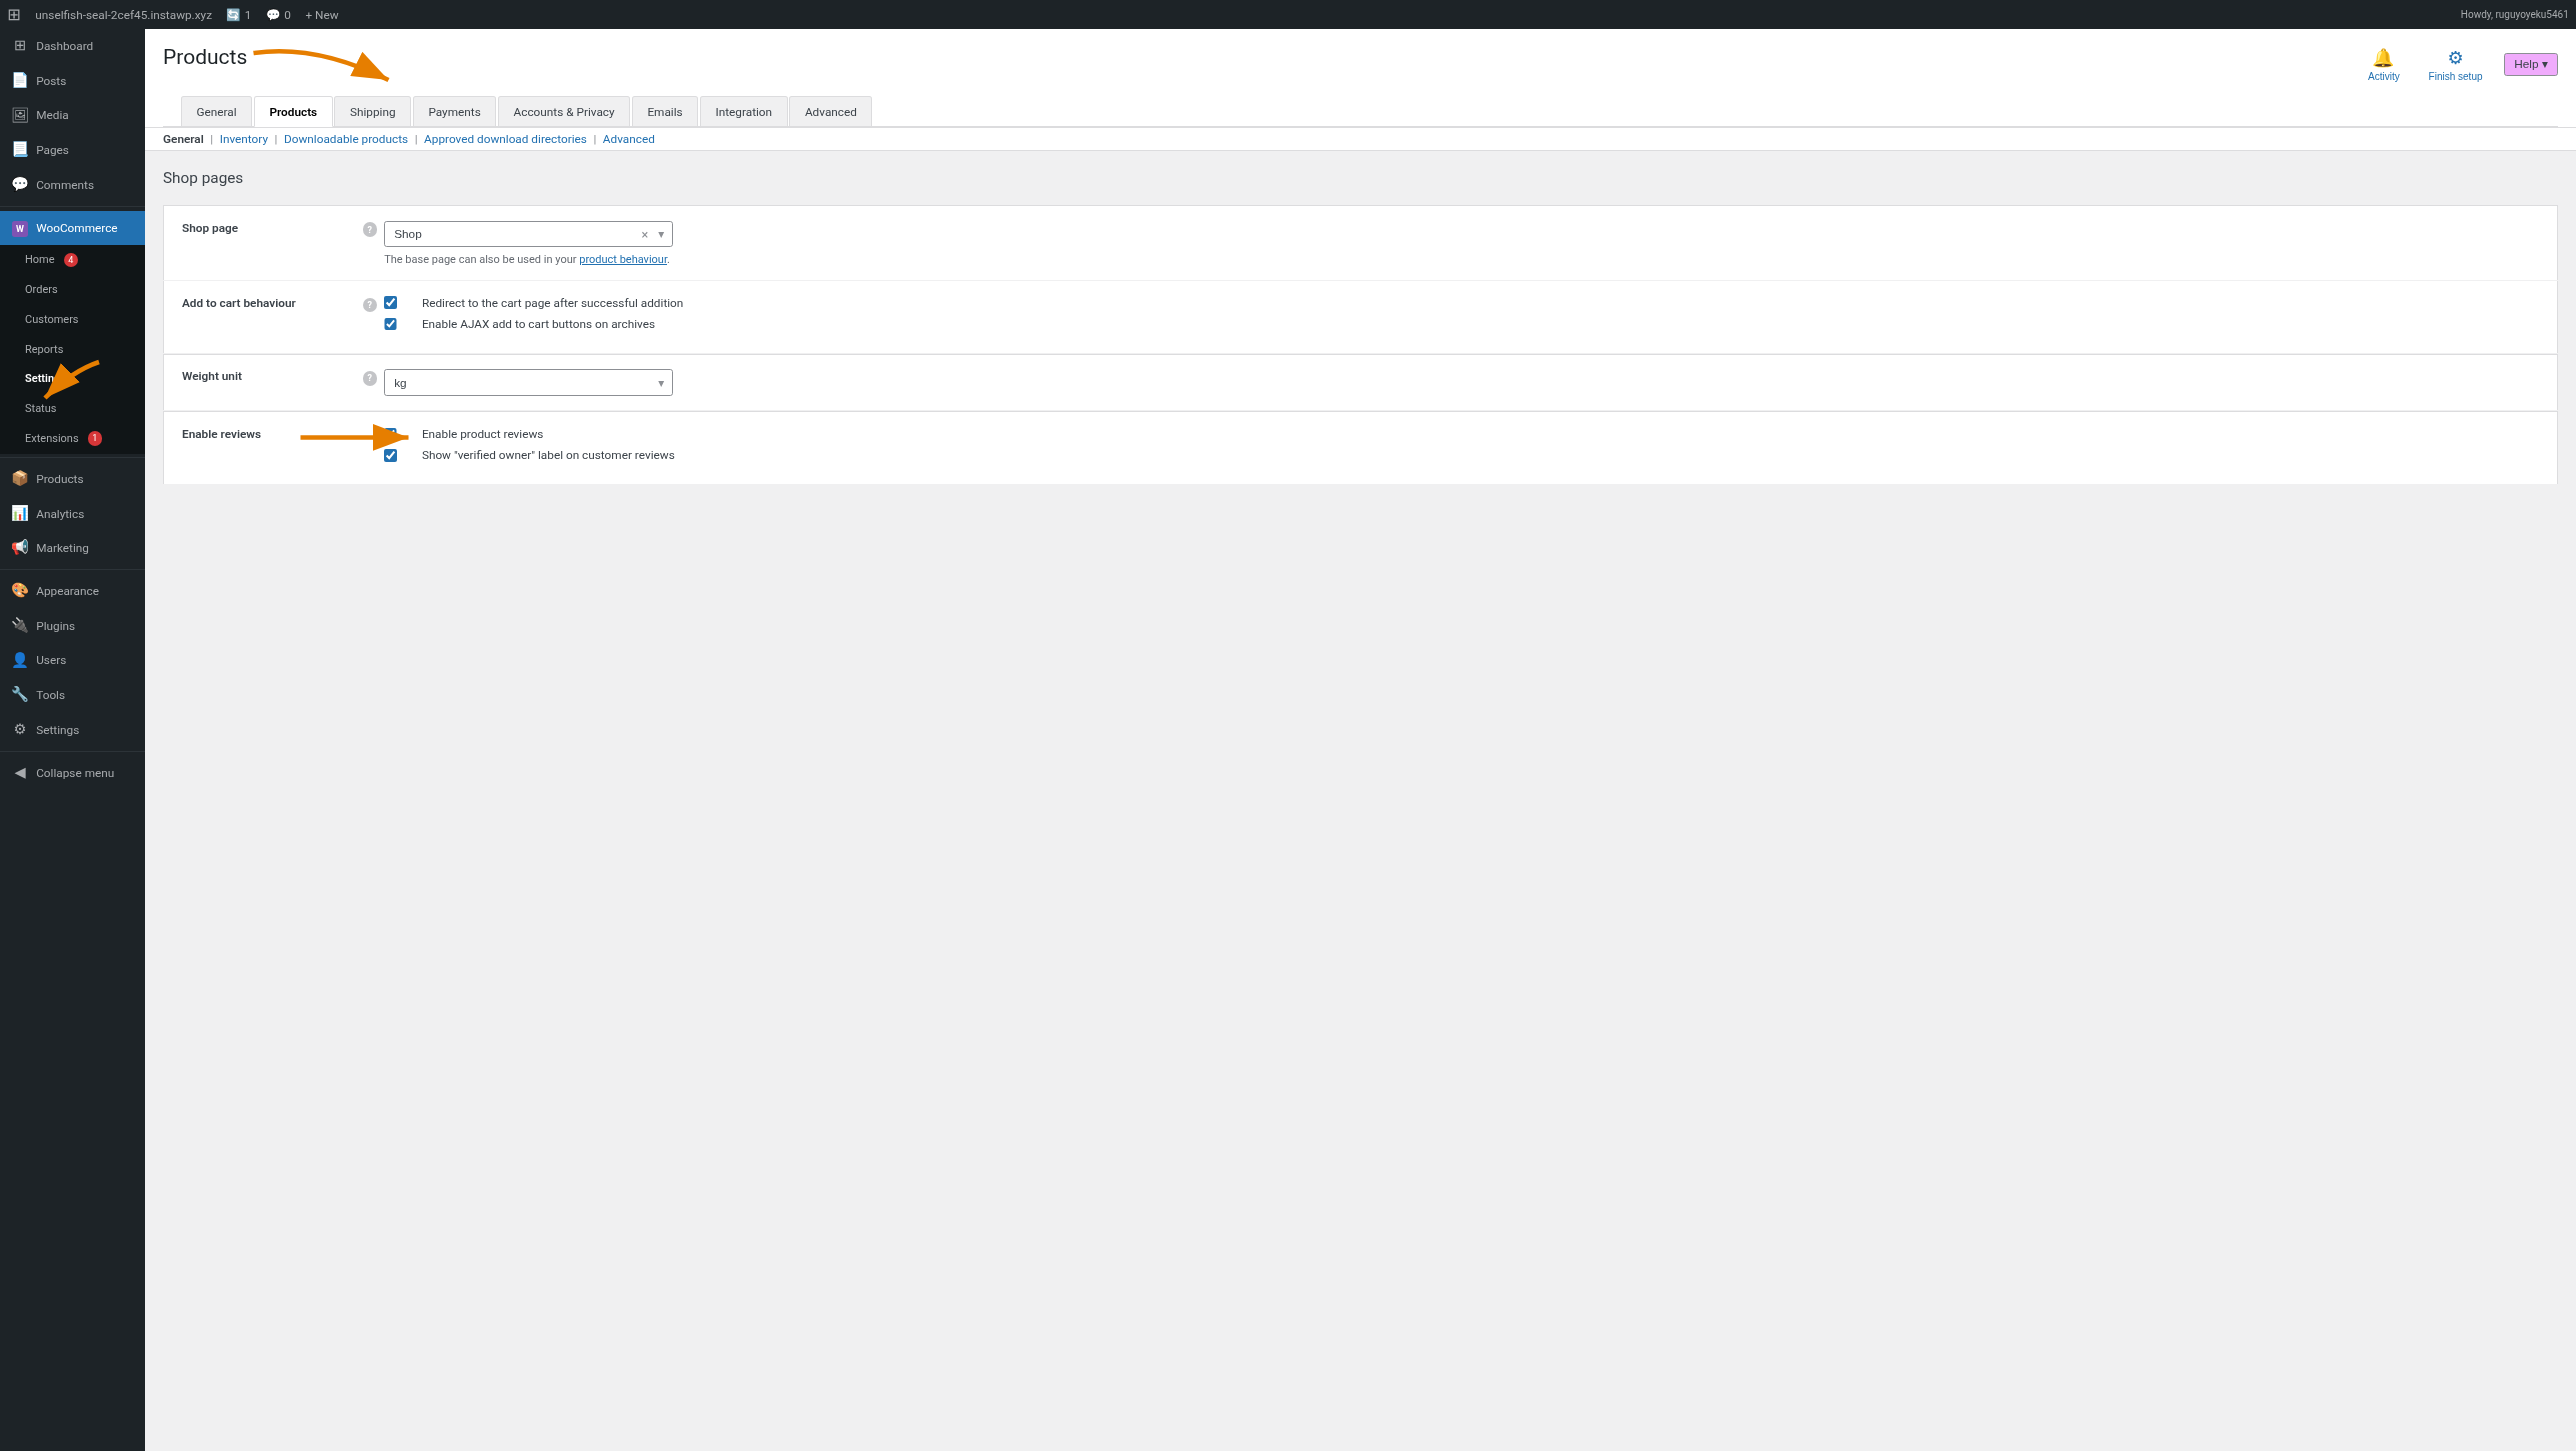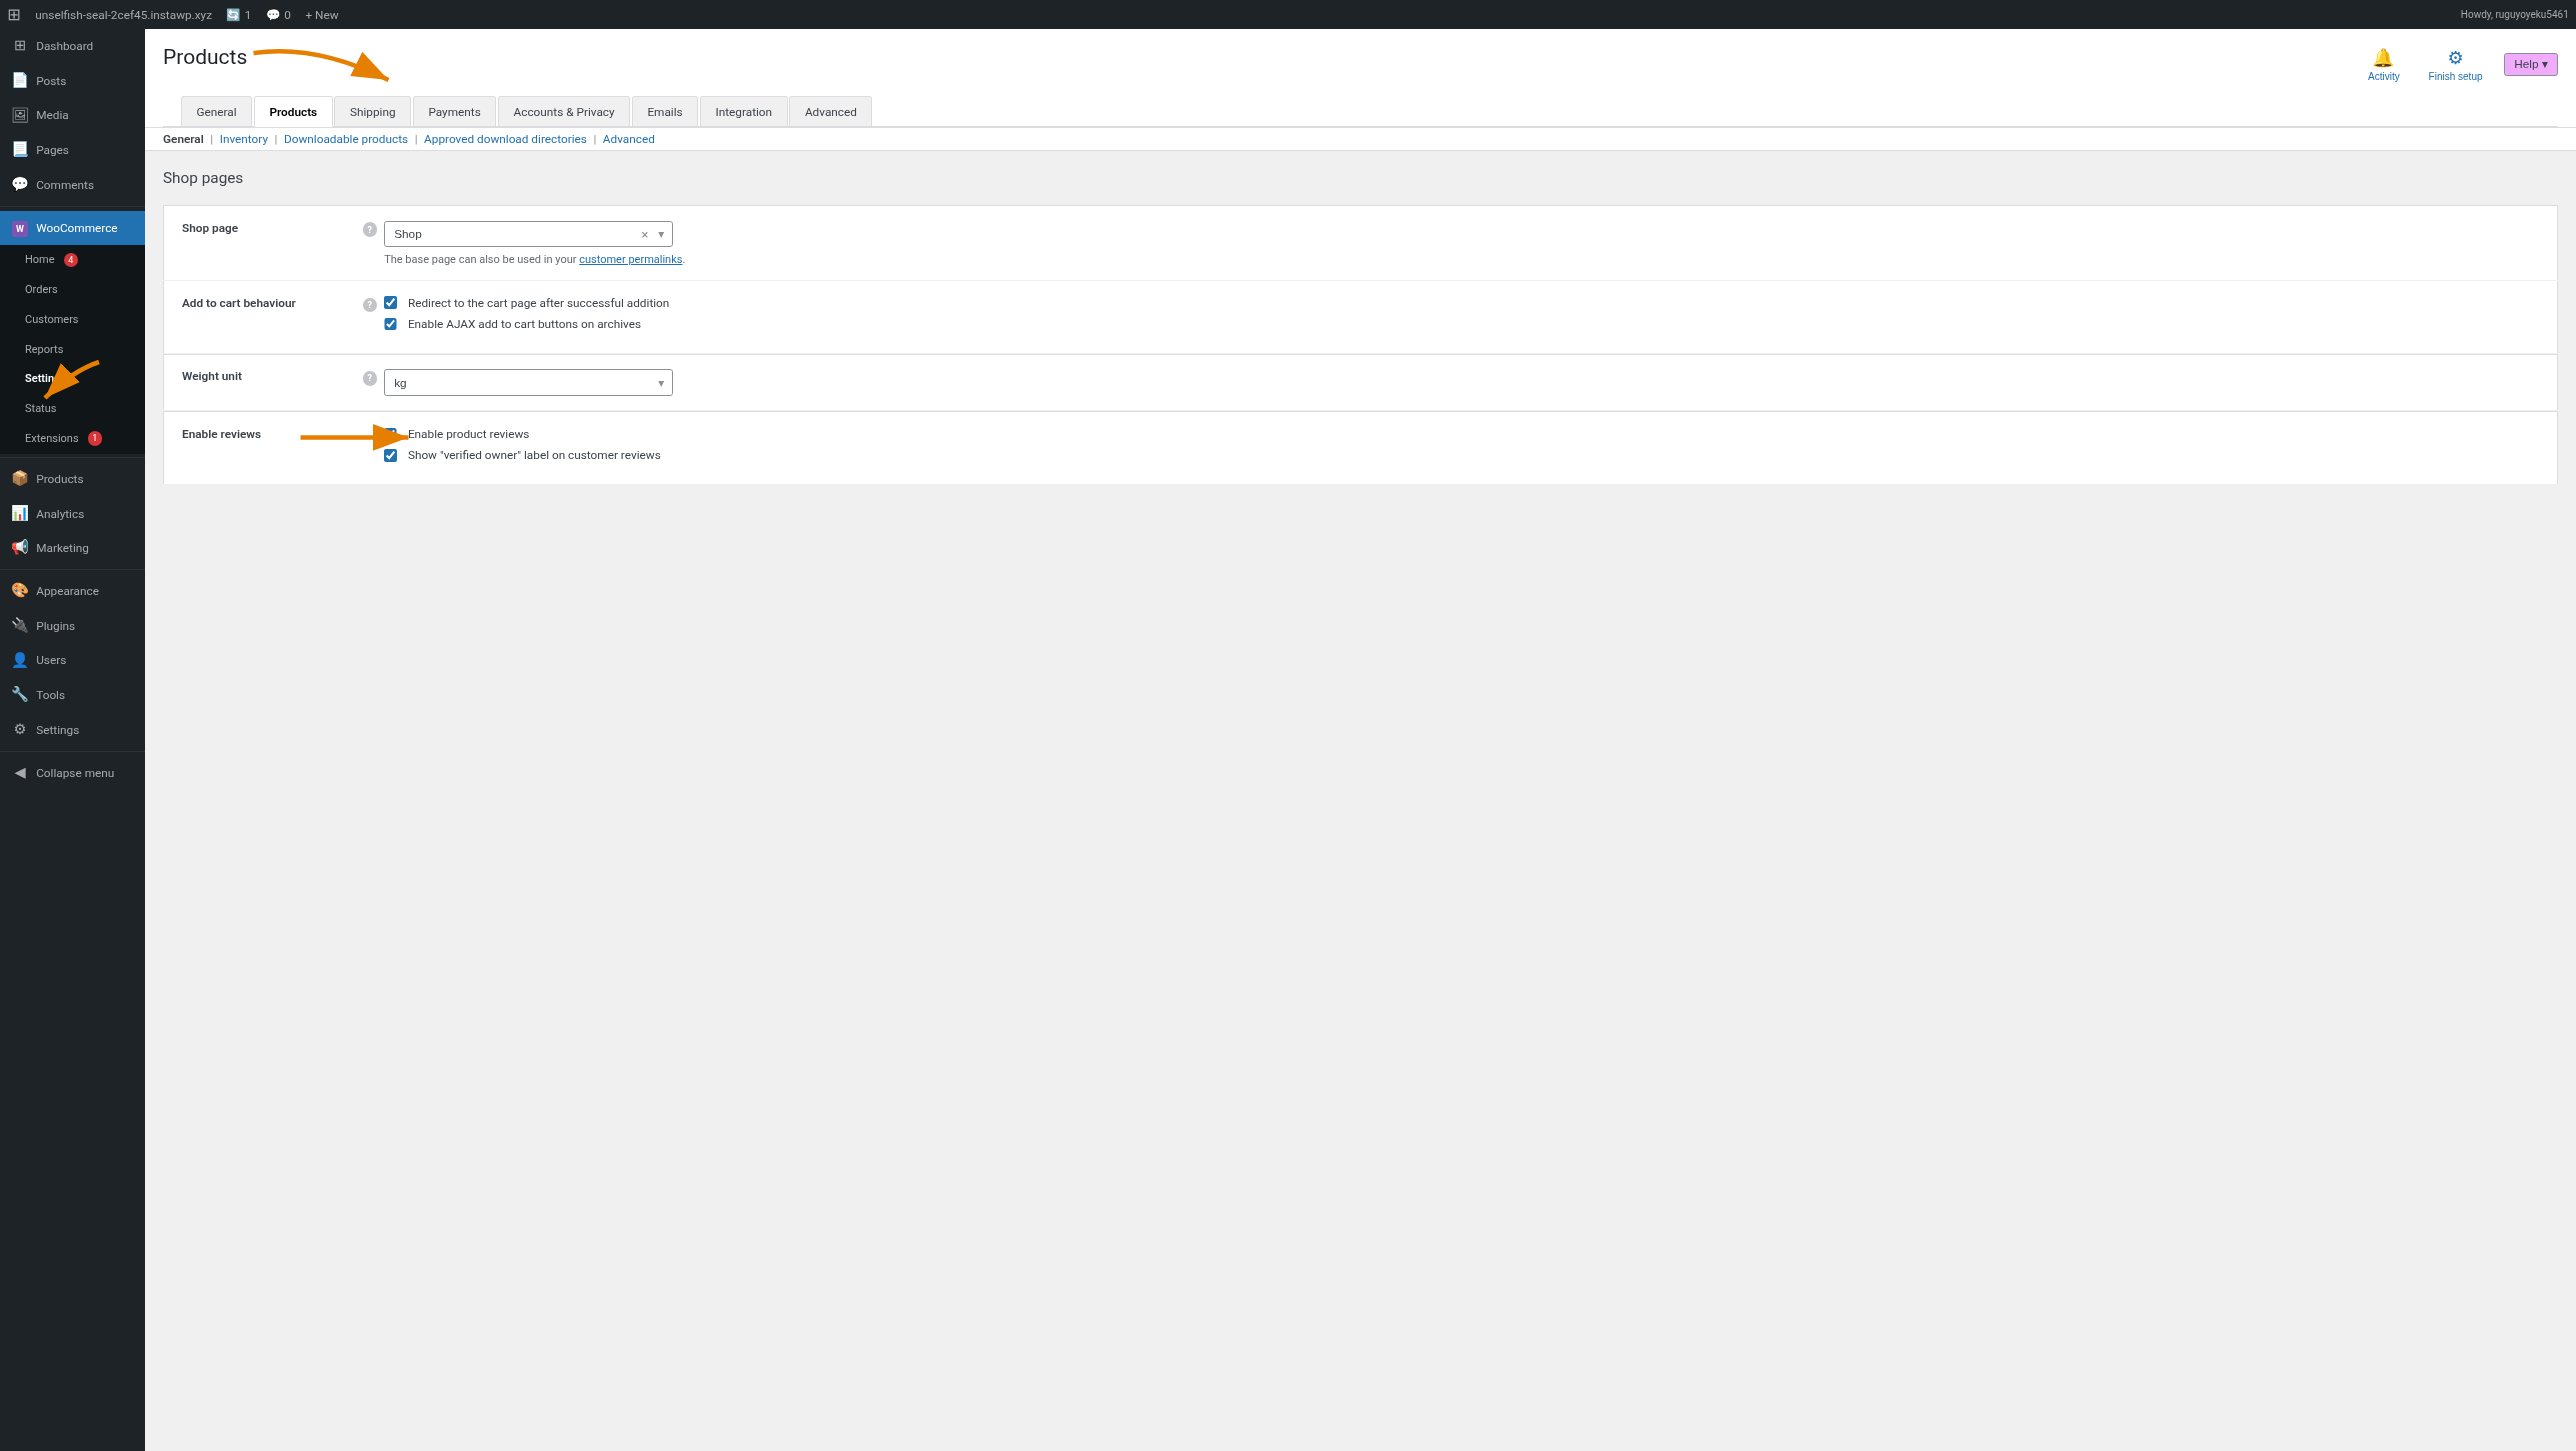--- a/index.html
+++ b/index.html
@@ -211,21 +211,21 @@
       position: absolute;
       right: 25px;
       top: 50%;
       transform: translateY(-50%);
       color: #8c8f94;
       cursor: pointer;
       font-size: 12.7px;
     }
     .field-desc { font-size: 11px; color: #646970; margin-top: 5.4px; }
     .field-desc a { color: #2271b1; }
-    .checkbox-row { display: flex; align-items: center; gap: 11px; margin-bottom: 7.2px; font-size: 11.8px; }
+    .checkbox-row { display: flex; align-items: center; gap: 25px; margin-bottom: 7.2px; font-size: 11.8px; }
     .checkbox-row input[type="checkbox"] { width: 12.7px; height: 12.7px; accent-color: #2271b1; }
     .text-input {
       border: 0.9px solid #8c8f94;
       border-radius: 2.7px;
       padding: 5.4px 9px;
       font-size: 11.8px;
       min-width: 289px;
       background: #fff;
     }
 
@@ -439,21 +439,21 @@
               <div>
                 <div class="select-wrap" style="position:relative; display:inline-block;">
                   <select class="select-field">
                     <option>Shop</option>
                   </select>
                   <span class="select-clear">×</span>
                   <span class="select-arrow">▾</span>
                 </div>
                 <div class="field-desc">
                   <span>The base page can also be used in your</span>
-                  <a href="#">customer permalinks</a><span>.</span>
+                  <a href="#">product behaviour</a><span>.</span>
                 </div>
               </div>
             </div>
           </td>
         </tr>
 
         <tr>
           <th>
             <span>Add to cart behaviour</span>
           </th>

